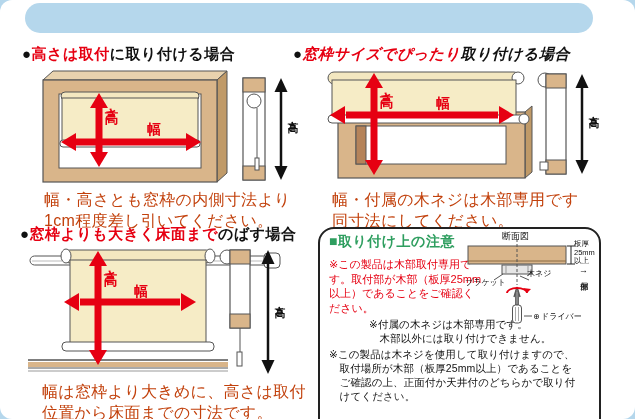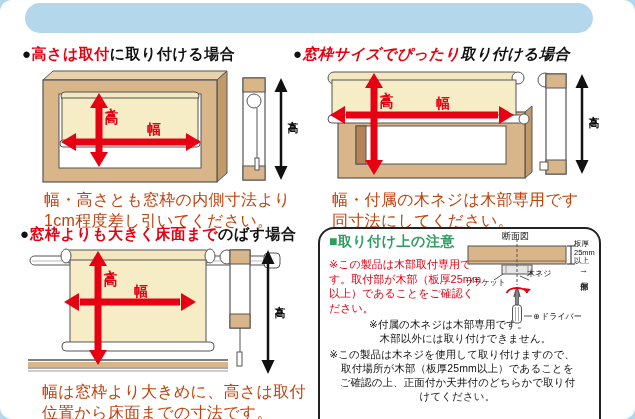--- a/index.html
+++ b/index.html
@@ -164,21 +164,21 @@
 位置から床面までの寸法です。</div>
 
   <div class="abs notice">
     <div class="abs notice-title">■取り付け上の注意</div>
     <div class="abs notice-warning">※この製品は木部取付専用で
 す。取付部が木部（板厚25mm
 以上）であることをご確認く
 ださい。</div>
     <div class="abs notice-note" style="left:9px;top:89px;margin-left:40px;">※付属の木ネジは木部専用です。
 　木部以外には取り付けできません。</div>
-    <div class="abs notice-note" style="left:9px;top:119px;text-align:center;">※この製品は木ネジを使用して取り付けますので、
+    <div class="abs notice-note" style="left:9px;top:119px;">※この製品は木ネジを使用して取り付けますので、
 　取付場所が木部（板厚25mm以上）であることを
 　ご確認の上、正面付か天井付のどちらかで取り付
 　けてください。</div>
 
     <div class="abs" style="left:146px;top:4px;width:134px;height:100px;">
       <svg width="134" height="100" viewBox="0 0 134 100">
 
         <rect x="2" y="13" width="98" height="18" fill="#d9b58a" stroke="#555" stroke-width="1"></rect>
         <line x1="2" y1="28" x2="100" y2="28" stroke="#8a6a42" stroke-width="1"></line>
 

